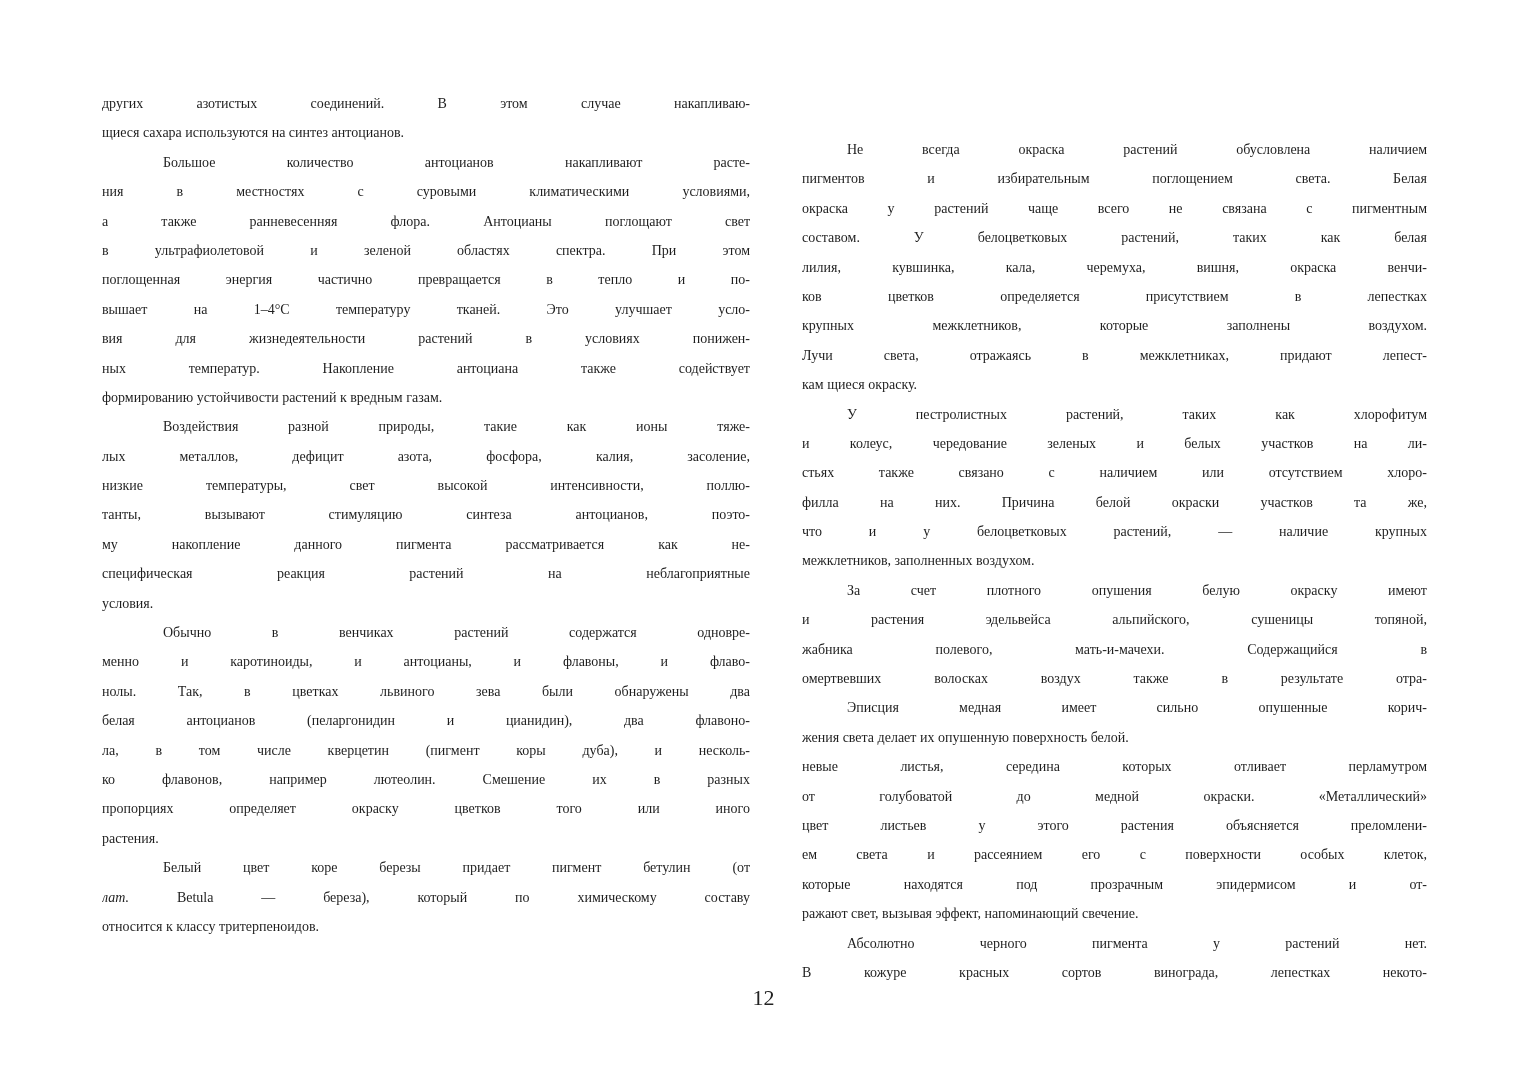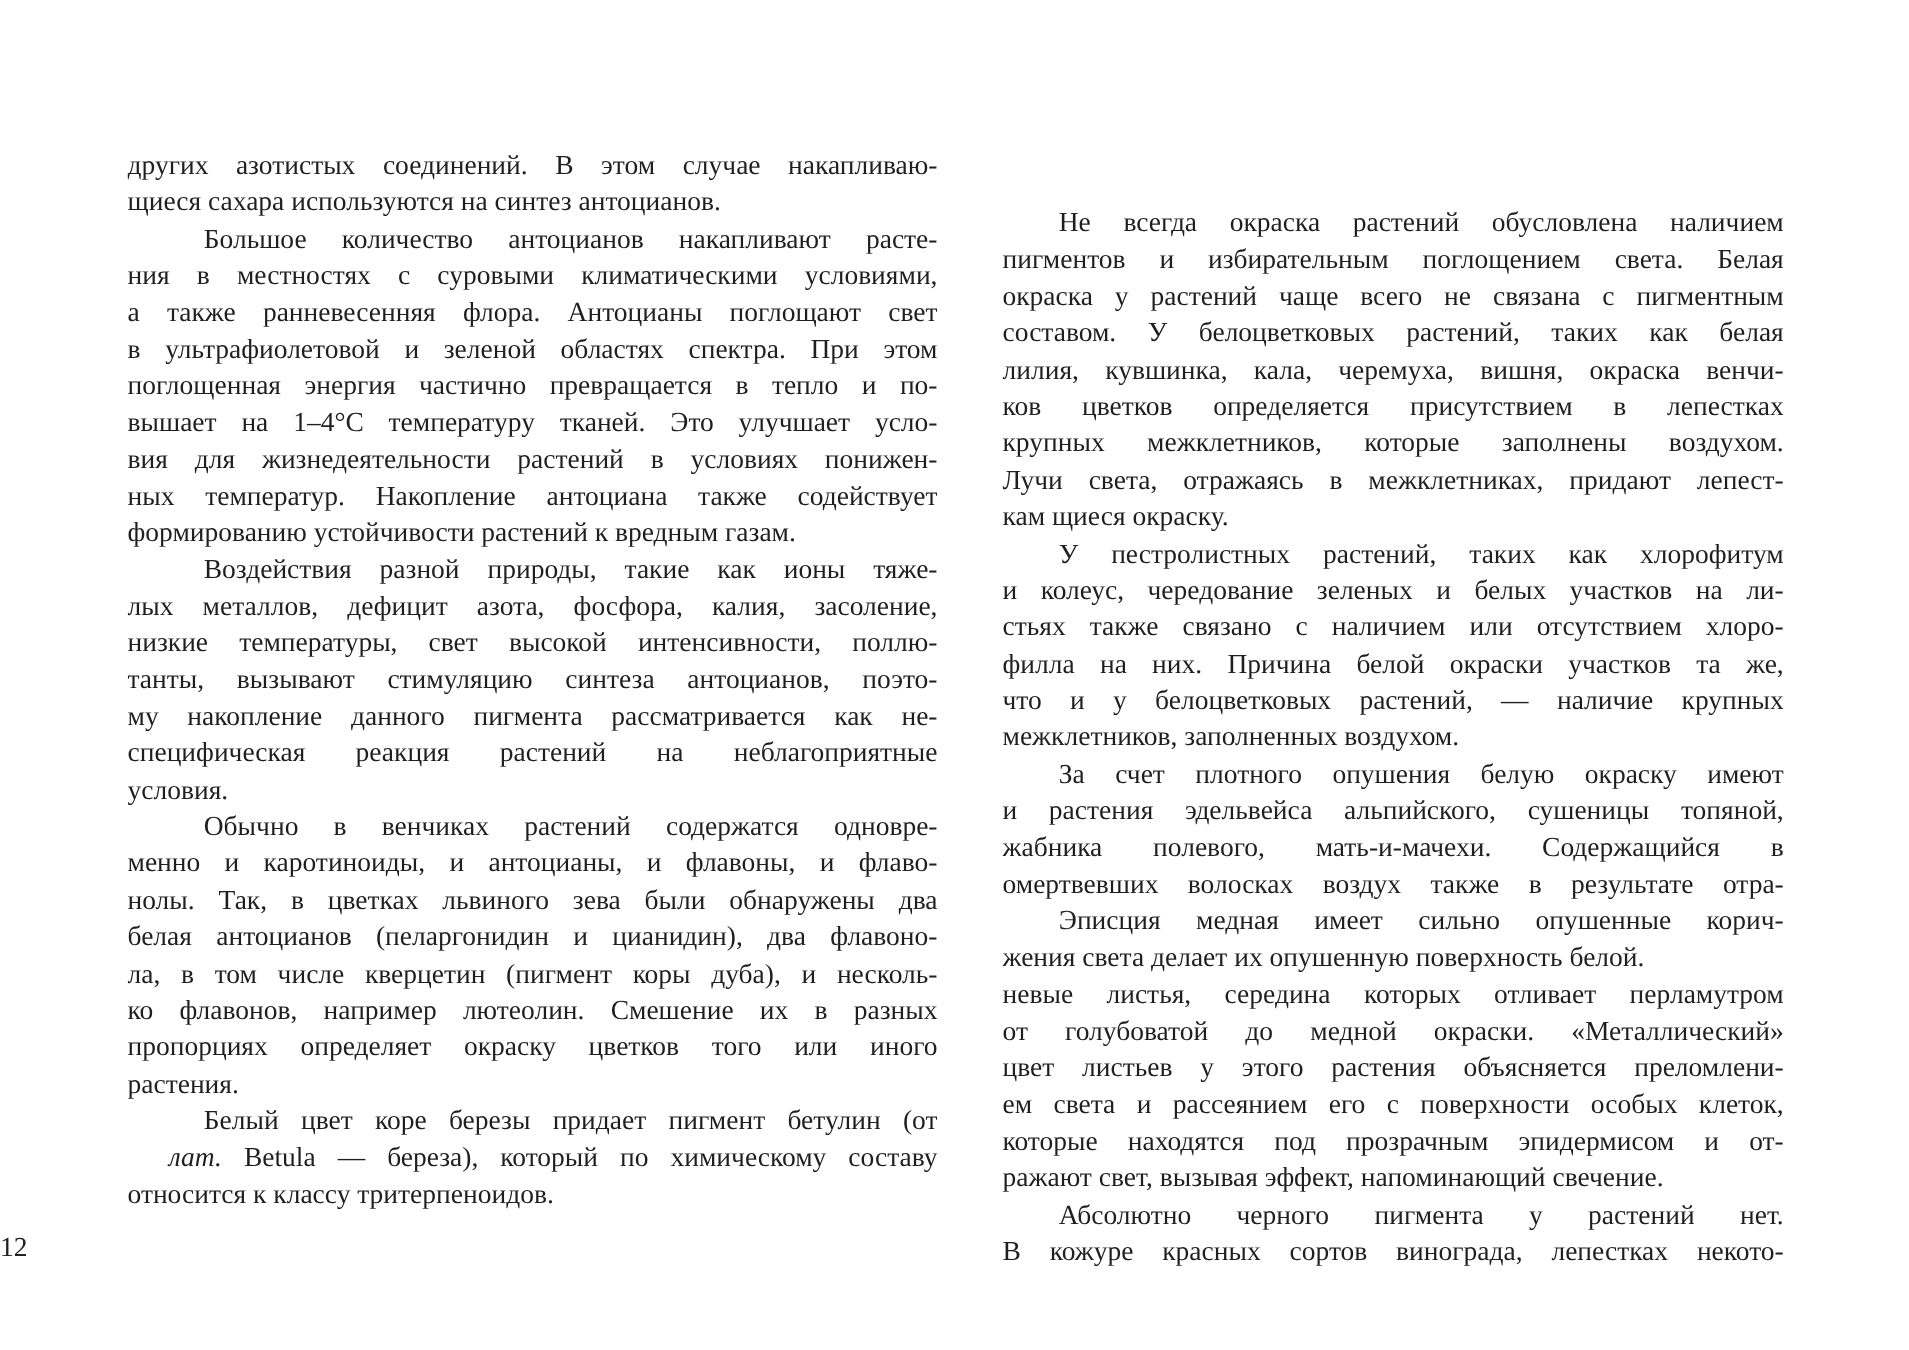--- a/index.html
+++ b/index.html
@@ -11,45 +11,46 @@
     position: relative;
     width: 1527px;
     height: 1080px;
     background: #ffffff;
     overflow: hidden;
     font-family: "Liberation Serif", serif;
     color: #1f1f1f;
   }
   .col {
     position: absolute;
-    top: 117px;
-    font-size: 22px;
+    top: 89px;
+    font-size: 14px;
   }
   .col-left  { left: 102px; width: 648px; }
   .col-right { left: 802px; width: 625px; margin-top: 46px; }
   .line {
     height: 29.4px;
     line-height: 29.4px;
     text-align: justify;
     text-align-last: justify;
     overflow: hidden;
     white-space: normal;
   }
   .line.end {
     text-align: center;
     text-align-last: left;
   }
   .col-left  .line.indent { text-indent: 61px; }
   .col-right .line.indent { text-indent: 45px; }
-  .it { font-style: italic; margin-left: 33px; }
+  .it { font-style: italic; }
   .page-number {
     position: absolute;
     top: 985px;
     left: 0;
     width: 100%;
+    text-align: center;
     font-size: 22px;
     line-height: 26px;
     color: #222222;
   }
 </style>
 </head>
 <body>
 
 <div class="page">
   <div class="col col-left" id="col-left">

